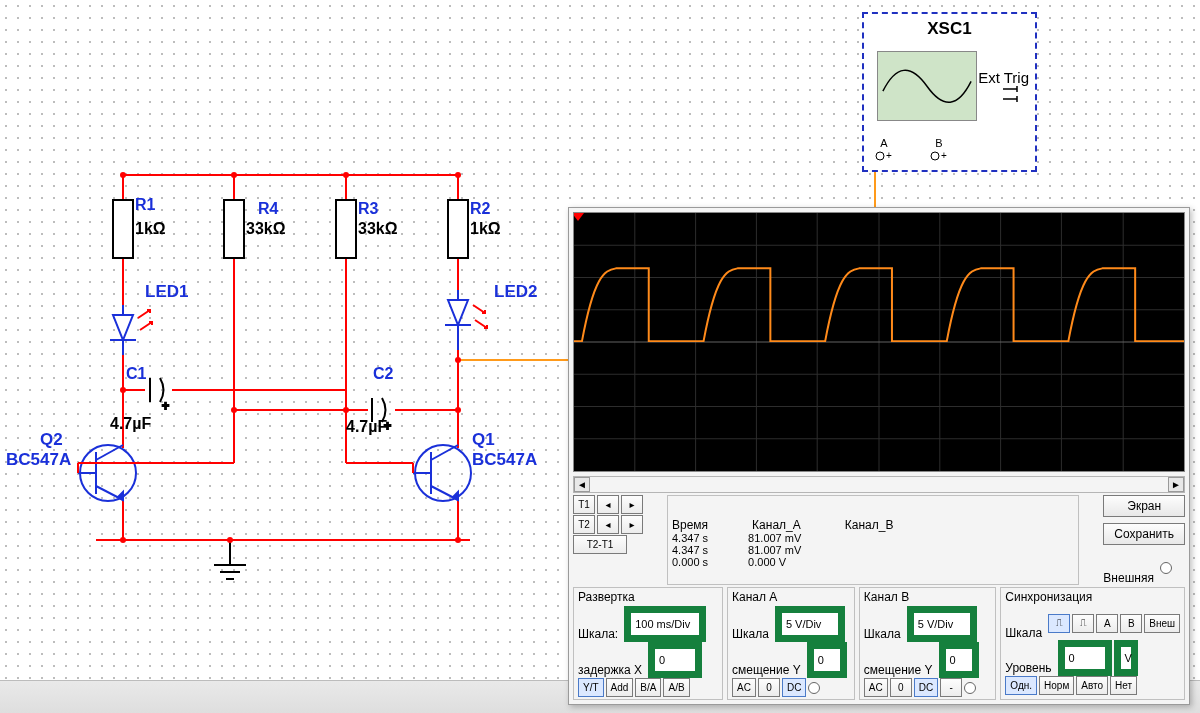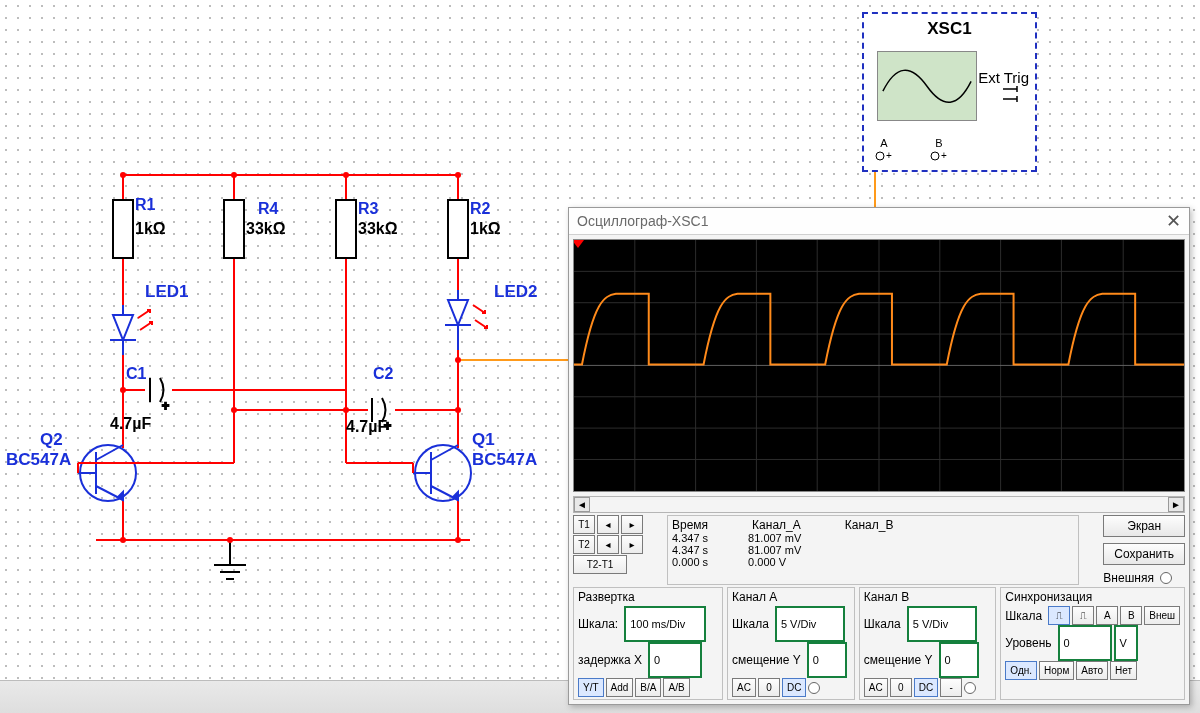--- a/index.html
+++ b/index.html
@@ -88,24 +88,24 @@
   .row { display:flex; align-items:center; gap:2px; }
   .smallbtn {
     height: 19px; min-width: 22px;
     border: 1px solid #7a7a7a; background: linear-gradient(#fdfdfd,#ececec);
     font-size: 10px; padding: 0 4px;
     display:inline-flex; align-items:center; justify-content:center;
     cursor:pointer;
   }
   .smallbtn.sel { background:#dbe8ff; border-color:#4a7ac8; }
   .fld {
-    height: 36px; border: 2px solid #15803d; background:#fff;
+    height: 36px; border: 7px solid #15803d; background:#fff;
     font-size: 11px; padding: 0 4px; display:inline-flex; align-items:center;
   }
-  .sectlabel { font-size: 12px; color:#000; padding-right:4px;}
+  .sectlabel { font-size: 12px; color:#000; padding-right:4px;margin-top:20px;}
   .col { display:flex; flex-direction:column; gap:2px;}
   .groupbox { border:1px solid #c0c0c0; padding:2px 4px; background:#f4f4f4;}
   .group-title { font-size:12px; margin-bottom:2px; }
   .btnwide { height:22px; padding:0 10px; border:1px solid #7a7a7a;
     background:linear-gradient(#fdfdfd,#e8e8e8); font-size:12px;
     display:inline-flex; align-items:center; justify-content:center; cursor:pointer;}
   .radio { width:12px;height:12px;border:1px solid #666;border-radius:50%;display:inline-block;background:#fff;}
 </style>
 </head>
 <body>
@@ -281,24 +281,20 @@
             <text x="12" y="10" font-size="10">+</text>
           </svg>
       </div>
     </div>
   </div>
 </div>
 
 <div class="bottom-strip"></div>
 
 <div class="dlg">
-  <div class="dlg-title">
-    <span>Осциллограф-XSC1</span>
-    <span class="dlg-close">✕</span>
-  </div>
 
   <div class="scope">
     <div class="tri-red"></div>
     <svg viewBox="0 0 612 280" preserveAspectRatio="none">
 
       <g class="grid-line">
         <line x1="0" y1="35" x2="612" y2="35"></line>
           <line x1="0" y1="70" x2="612" y2="70"></line>
         <line x1="0" y1="105" x2="612" y2="105"></line>
         <line x1="0" y1="175" x2="612" y2="175"></line>

